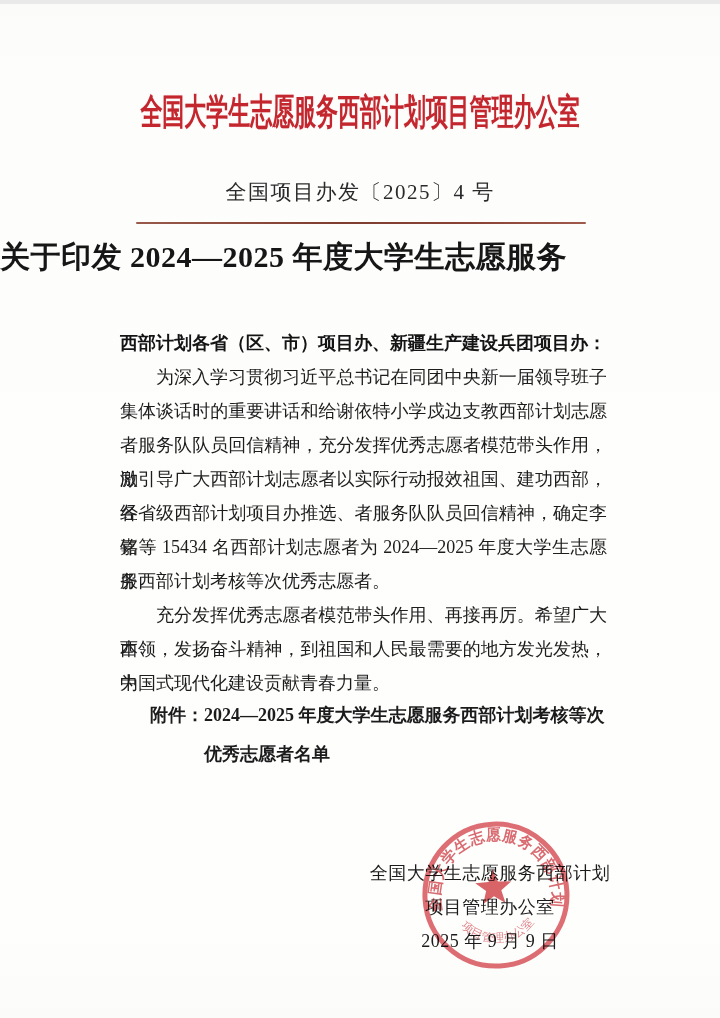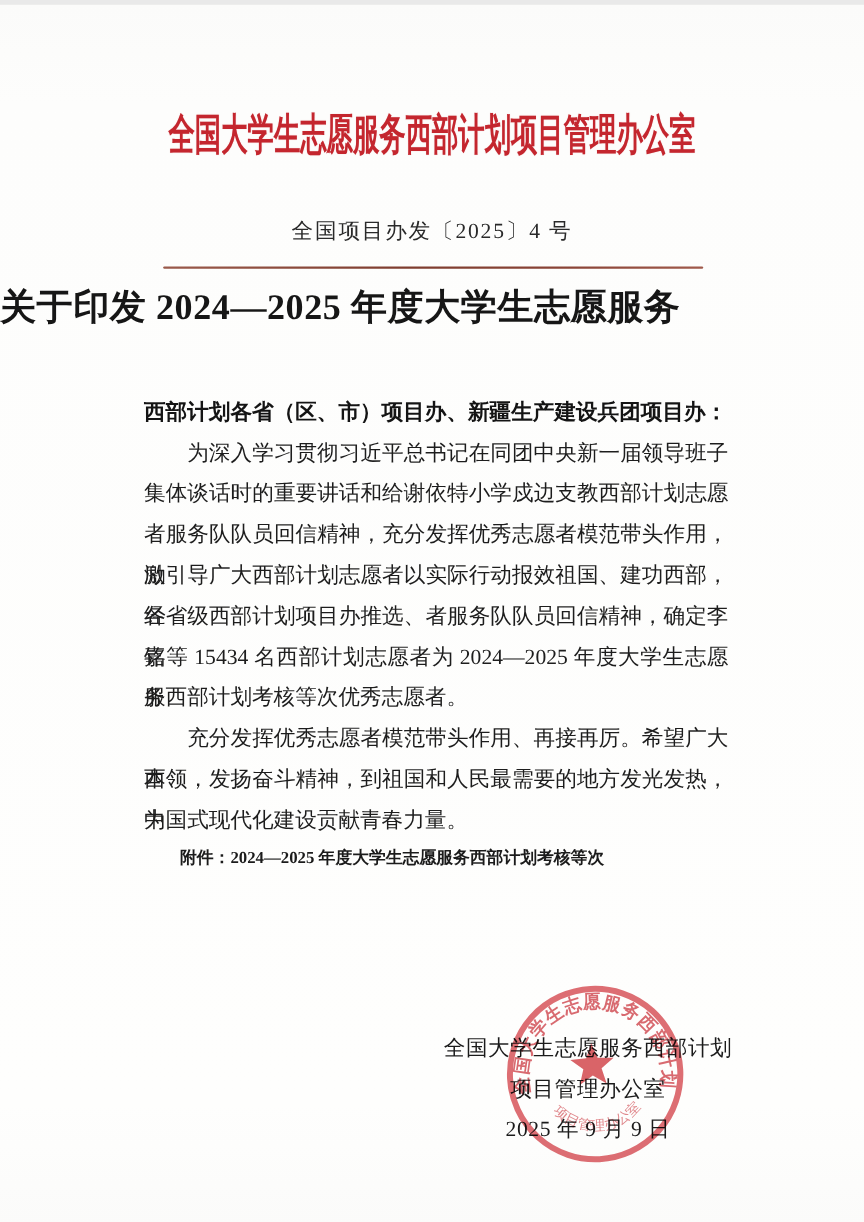--- a/index.html
+++ b/index.html
@@ -21,21 +21,21 @@
     font-size:36px;font-weight:bold;
     color:#c4262e;
     letter-spacing:0px;
     transform:scaleX(0.61);
     transform-origin:center center;
     text-shadow:0 0 1px rgba(196,38,46,.35);
   }
   .doc-number{
     position:absolute;top:176px;left:0;width:100%;
     text-align:center;
-    font-size:18px;line-height:24px;
+    font-size:21px;line-height:24px;
     letter-spacing:1.5px;
     color:#2a2a2a;font-weight:500;
   }
   .red-divider{
     position:absolute;top:218px;left:136px;width:450px;height:2px;
     background:linear-gradient(90deg,#9a5a4b 0%,#7e3d2f 45%,#8a4437 75%,#a05a4b 100%);
     border-radius:1px;
   }
   .notice-title{
     position:absolute;top:236px;left:0;width:100%;
@@ -51,21 +51,21 @@
   .body-line{height:34px;overflow:visible;}
   .jfull{text-align:justify;text-align-last:justify;}
   .ind{text-indent:36px;}
   .salutation{
     font-family:"Liberation Sans","DejaVu Sans",sans-serif;
     font-weight:bold;color:#141414;
     letter-spacing:0px;
   }
   .attachment{
     position:absolute;top:692px;left:150px;width:470px;
-    font-size:14px;line-height:39px;
+    font-size:18px;line-height:39px;
     font-weight:bold;color:#1b1b1b;
   }
   .attachment .l2{padding-left:54px;}
   .signature{
     position:absolute;top:852px;left:360px;width:260px;
     text-align:center;
     font-size:18px;line-height:34px;
     color:#1b1b1b;letter-spacing:0.5px;
   }
   .seal{
@@ -100,20 +100,21 @@
     <div class="body-line jfull">各省级西部计划项目办推选、者服务队队员回信精神，确定李嘉</div>
     <div class="body-line jfull">铭等 15434 名西部计划志愿者为 2024—2025 年度大学生志愿服</div>
     <div class="body-line">务西部计划考核等次优秀志愿者。</div>
     <div class="body-line jfull ind">充分发挥优秀志愿者模范带头作用、再接再厉。希望广大西</div>
     <div class="body-line jfull">本领，发扬奋斗精神，到祖国和人民最需要的地方发光发热，为</div>
     <div class="body-line">中国式现代化建设贡献青春力量。</div>
   </div>
 
   <div class="attachment">
     <div><span>附件：</span><span>2024—2025 年度大学生志愿服务西部计划考核等次</span></div>
+    <div class="l2">优秀志愿者名单</div>
   </div>
 
   <div class="signature">
     <div>全国大学生志愿服务西部计划</div>
     <div>项目管理办公室</div>
     <div>2025 年 9 月 9 日</div>
   </div>
 
   <svg class="seal" viewBox="0 0 160 160">
     <g opacity="0.78">

